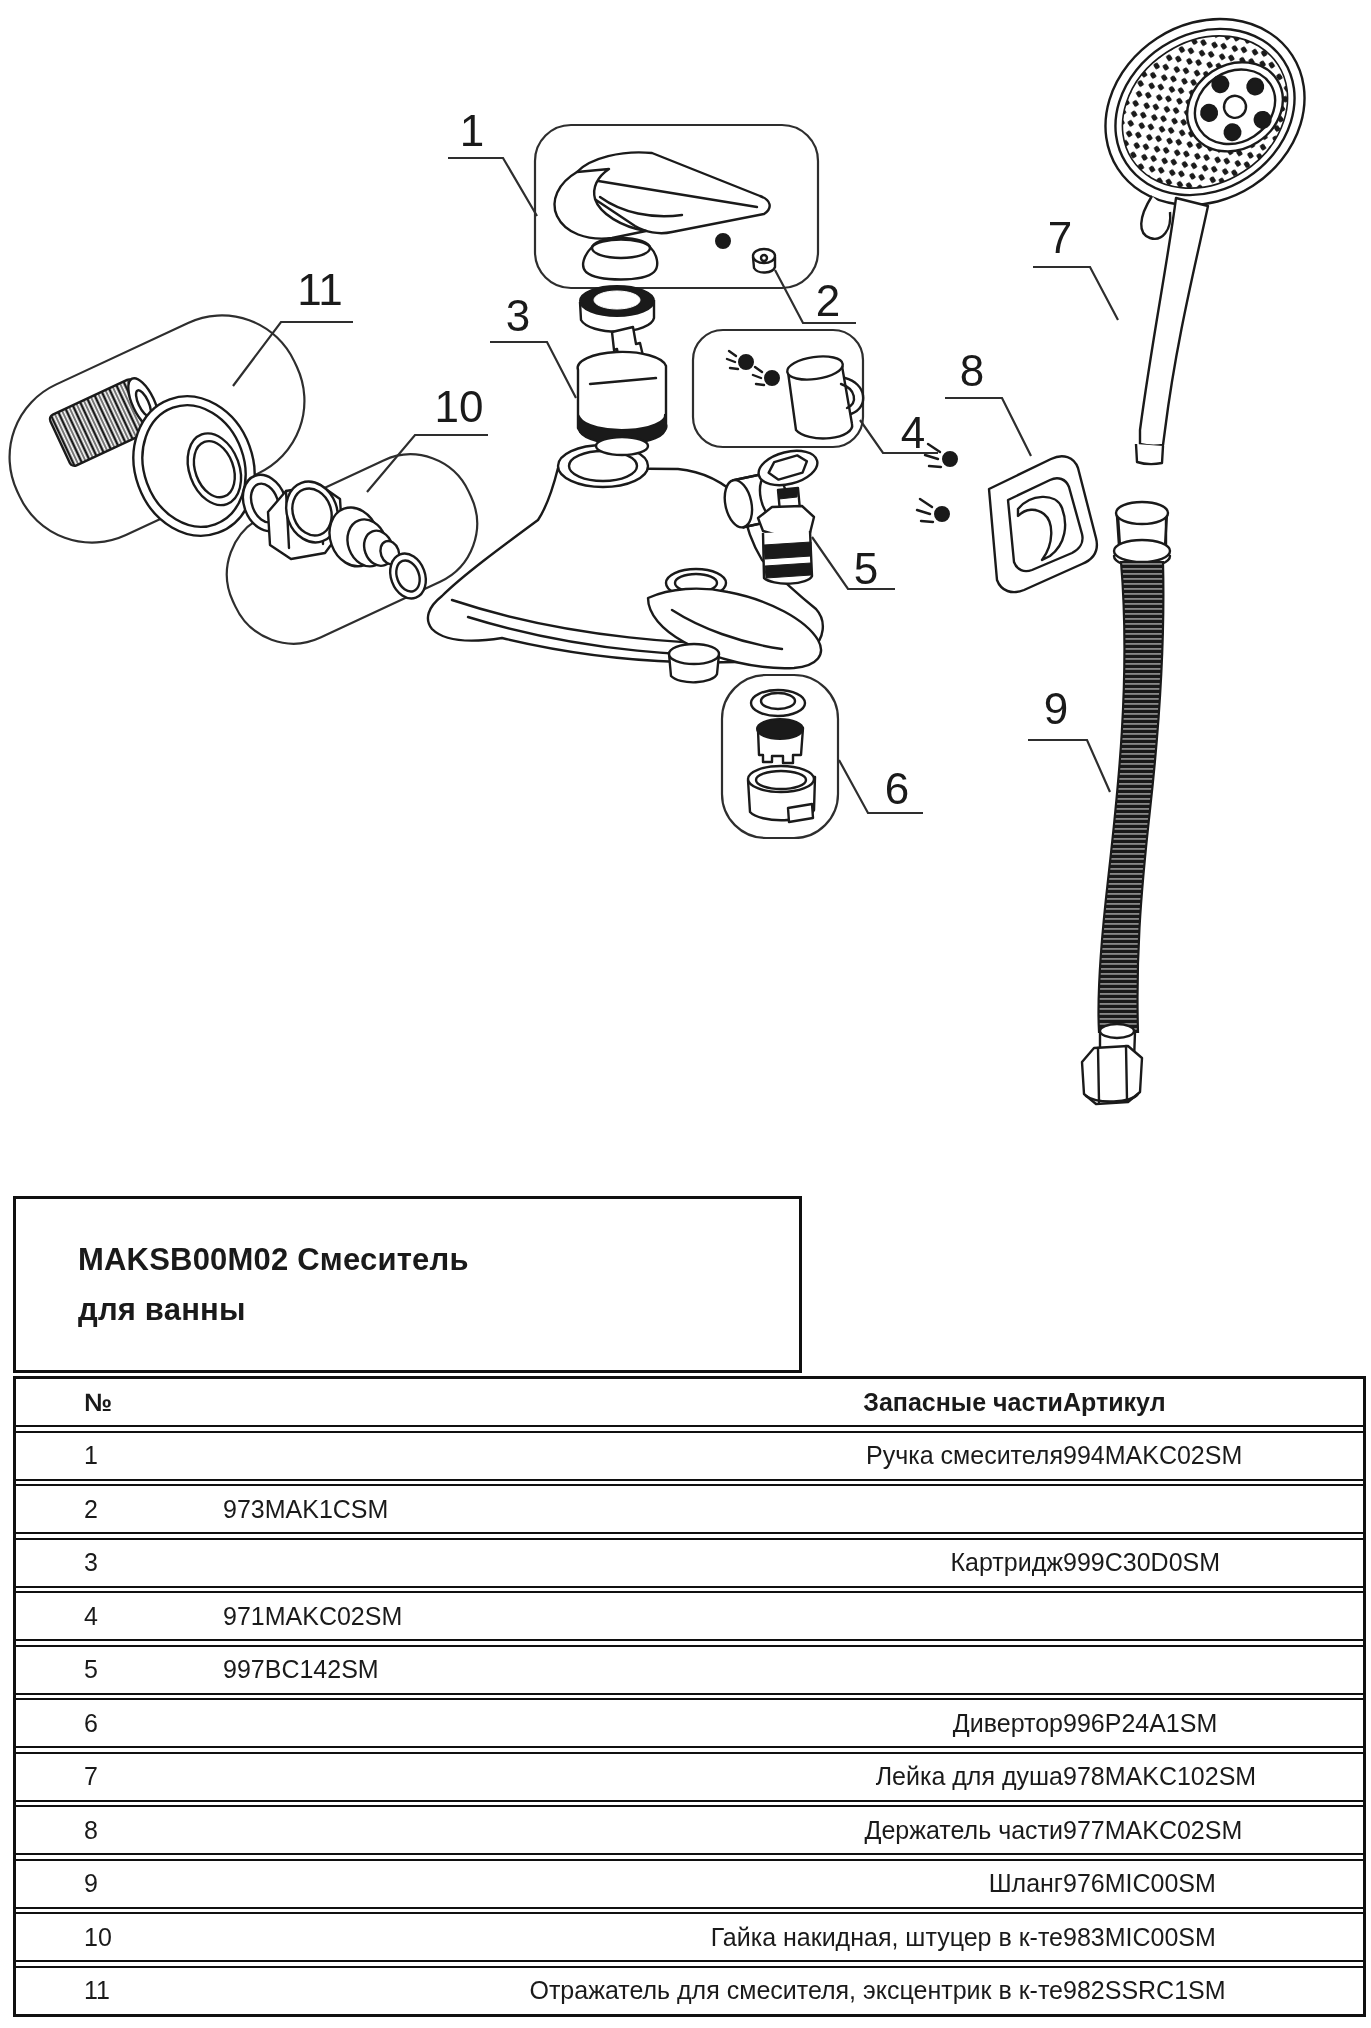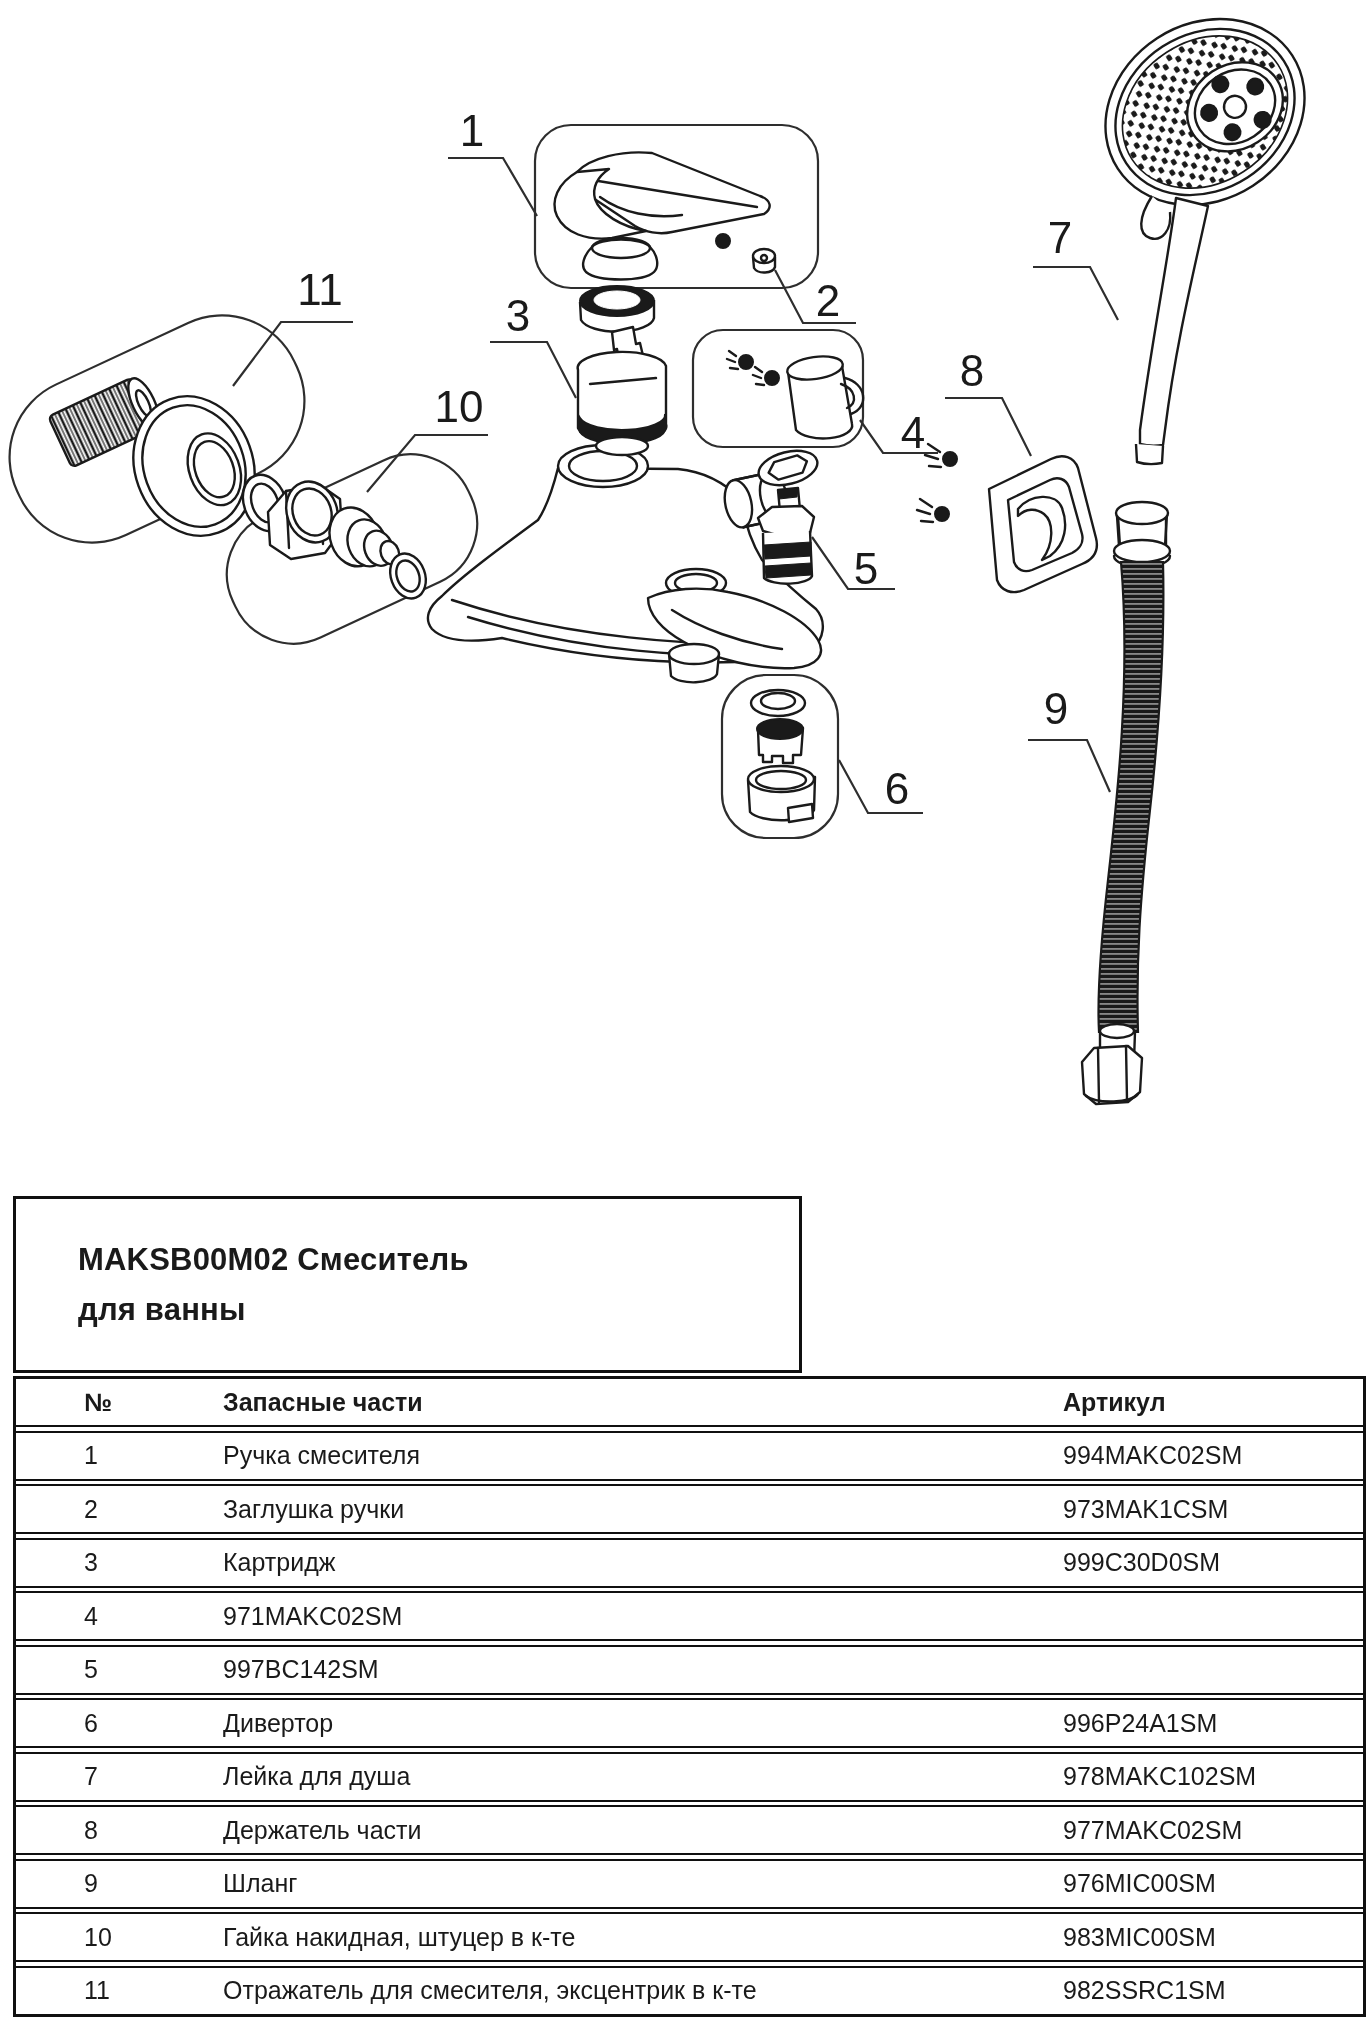--- a/index.html
+++ b/index.html
@@ -15,21 +15,21 @@
   
   #title-box{position:absolute;left:13px;top:1196px;width:789px;height:177px;border:3px solid #101010;
              box-sizing:border-box;padding:36px 20px 16px 62px;}
   #title-box .t{font-size:31px;font-weight:700;line-height:50px;letter-spacing:0.2px;}
   #parts-table{position:absolute;left:13px;top:1376px;width:1353px;border:3px solid #101010;
                box-sizing:border-box;display:flex;flex-direction:column;background:#fff;}
   .t-row{display:flex;align-items:center;height:46px;border-bottom:2.5px solid #101010;box-sizing:content-box;}
   .t-row + .t-row{margin-top:3.5px;border-top:2.5px solid #101010;}
   .t-row:last-child{border-bottom:none;}
   .c-num{width:207px;padding-left:68px;box-sizing:border-box;font-size:25px;flex:none;}
-  .c-part{flex:1;font-size:25px;}
+  .c-part{flex:1;font-size:25px;text-align:right;}
   .c-sku{width:300px;font-size:25px;flex:none;}
   .t-head .c-num,.t-head .c-part,.t-head .c-sku{font-weight:700;}
 </style>
 </head>
 <body>
 
 <div id="page">
 
   <svg id="diagram-svg" width="1371" height="1185" viewBox="0 0 1371 1185" xmlns="http://www.w3.org/2000/svg">
     <defs>
@@ -278,21 +278,20 @@
       <div class="c-part">Запасные части</div>
       <div class="c-sku">Артикул</div>
     </div>
     <div class="t-row">
       <div class="c-num">1</div>
       <div class="c-part">Ручка смесителя</div>
       <div class="c-sku">994MAKC02SM</div>
     </div>
     <div class="t-row">
       <div class="c-num">2</div>
-      <div class="c-part">Заглушка ручки</div>
       <div class="c-sku">973MAK1CSM</div>
     </div>
     <div class="t-row">
       <div class="c-num">3</div>
       <div class="c-part">Картридж</div>
       <div class="c-sku">999C30D0SM</div>
     </div>
     <div class="t-row">
       <div class="c-num">4</div>
       <div class="c-sku">971MAKC02SM</div>

